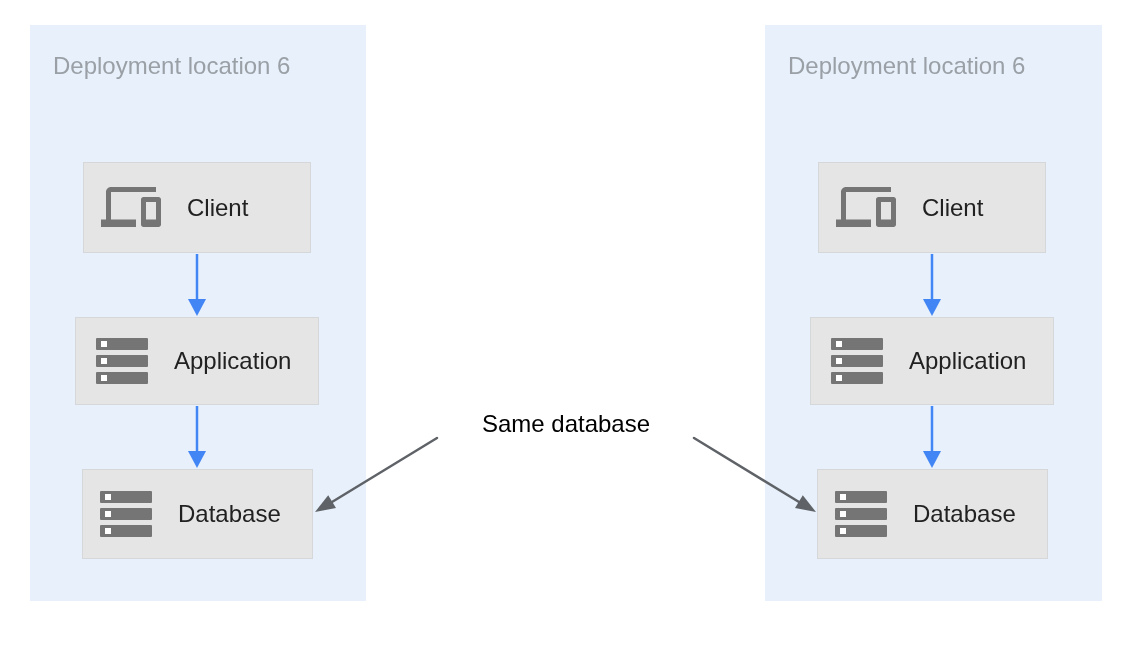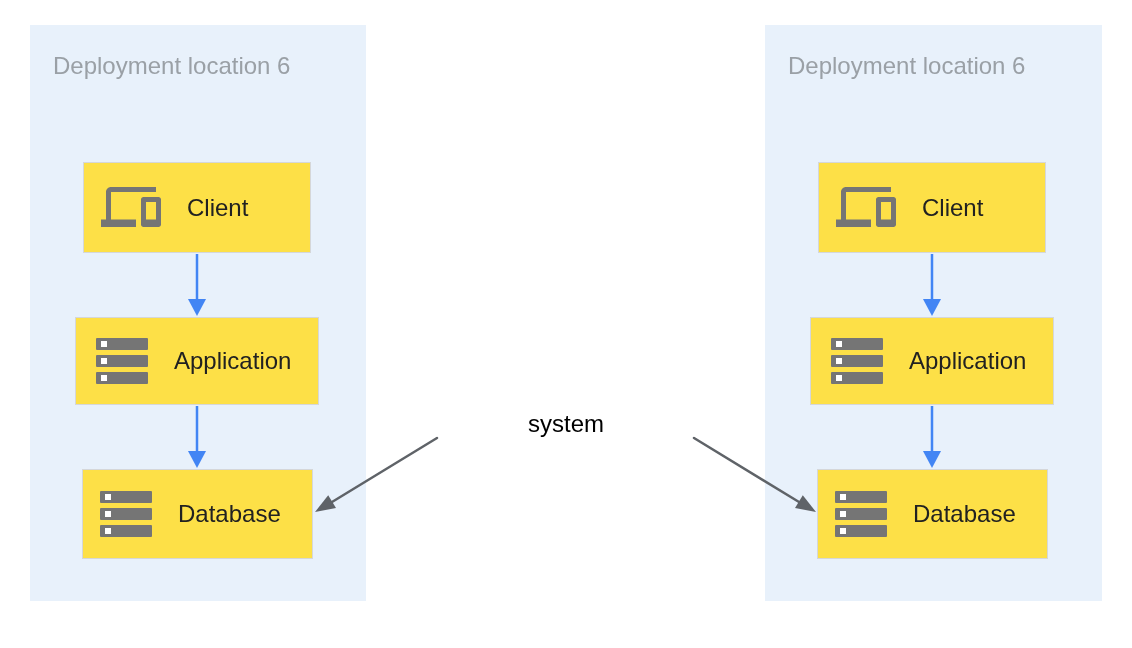--- a/index.html
+++ b/index.html
@@ -10,21 +10,21 @@
   .panel{
     position:absolute;top:25px;width:336px;height:576px;
     background:#e8f1fb;
   }
   .panel-title{
     position:absolute;left:23px;top:27px;
     font-size:24px;line-height:28px;color:#9aa0a6;
     white-space:nowrap;
   }
   .node{
-    position:absolute;background:#fde047;border:1px solid #d5d7d9;
+    position:absolute;background:#e5e5e5;border:1px solid #d5d7d9;
     box-sizing:border-box;display:flex;align-items:center;
   }
   .node .icon{margin-left:17px;display:flex;align-items:center;flex:0 0 auto;}
   .node .label{margin-left:26px;font-size:24px;color:#212121;white-space:nowrap;}
   .annotation{
     position:absolute;left:440px;top:407px;width:252px;
     text-align:center;font-size:24px;line-height:33px;color:#000000;
   }
   .annotation span{display:block;}
   .connector-layer{
@@ -129,21 +129,21 @@
           <rect x="5" y="3" width="6" height="6"></rect>
           <rect x="5" y="20" width="6" height="6"></rect>
           <rect x="5" y="37" width="6" height="6"></rect>
         </g>
       </svg>
     </span>
     <span class="label">Database</span>
   </div>
 
   <div class="annotation">
-    <span>system</span>
+    <span>Same database</span>
   </div>
 
   <svg class="connector-layer" viewBox="0 0 1132 648">
 
     <g>
       <line x1="197" y1="254" x2="197" y2="300" stroke="#4285f4" stroke-width="2.5"></line>
       <polygon points="188,299 206,299 197,316" fill="#4285f4"></polygon>
     </g>
 
     <g>

